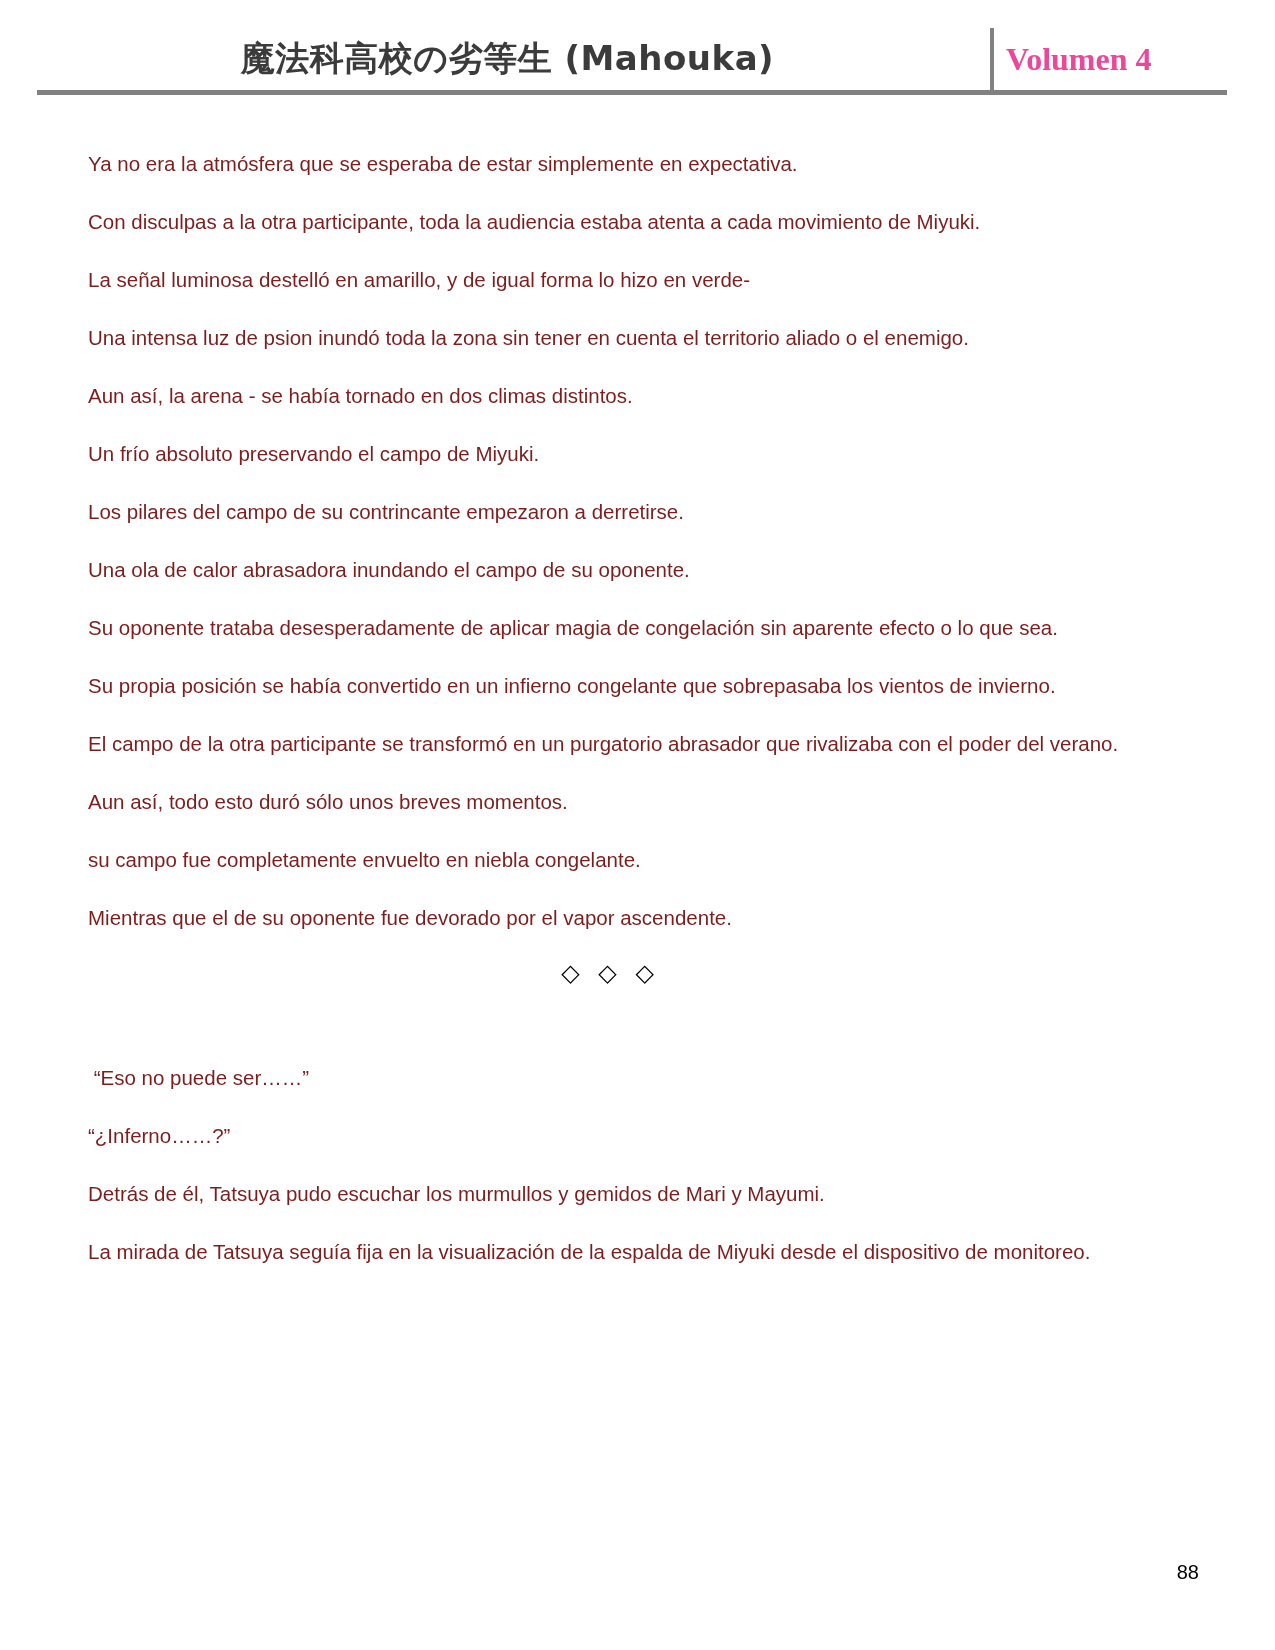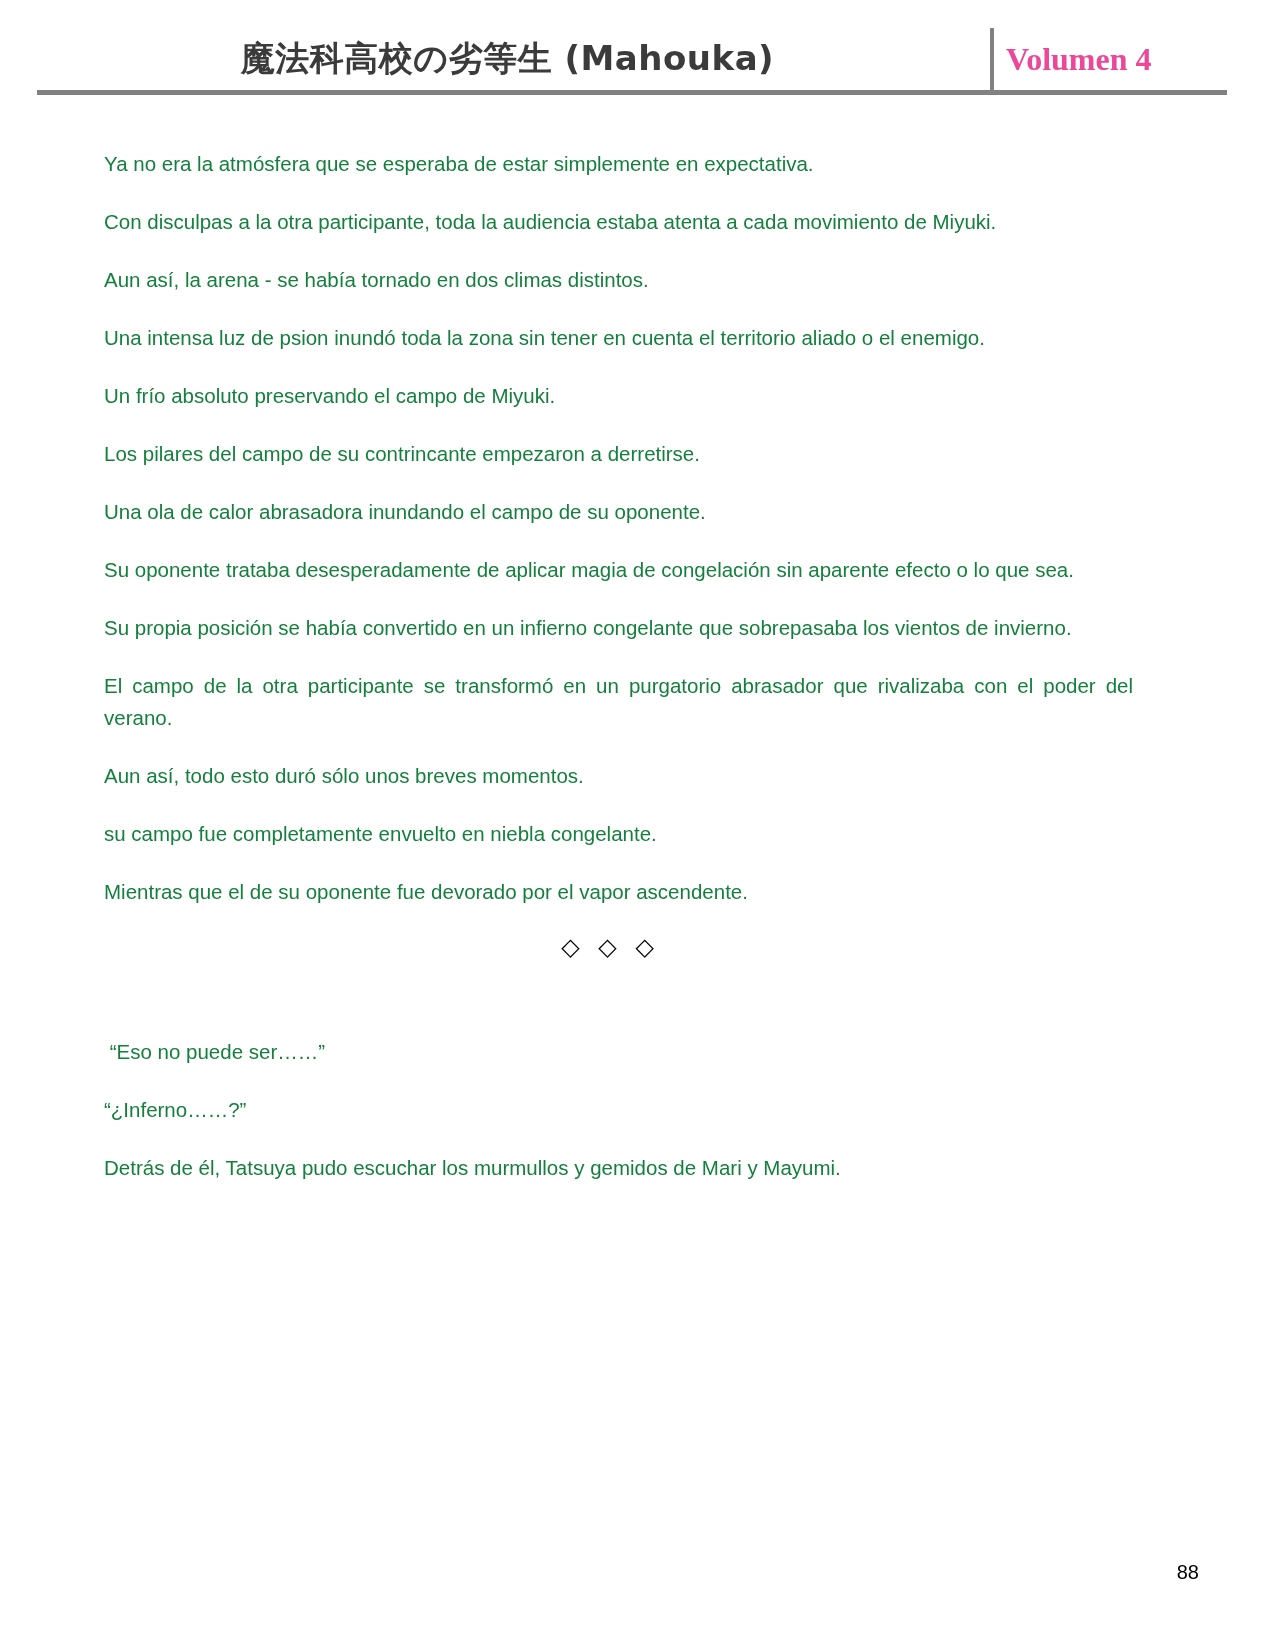--- a/index.html
+++ b/index.html
@@ -46,26 +46,26 @@
     font-weight: bold;
     font-size: 32px;
     color: #ec4899;
   }
 
   
   .content {
     margin: 53px 142px 0 88px; 
   }
   .para {
-    margin: 0 0 26px 16px;
+    margin: 0 0 26px 0;
     font-size: 20.5px;
     line-height: 32px;
     text-align: justify;
     white-space: pre-wrap;
-    color: #15803d;
+    color: #7f1d1d;
   }
   .scene-divider {
     margin: 24px 0 76px 0;
     text-align: center;
     font-size: 24px;
     line-height: 26px;
     letter-spacing: 6px;
     color: #000000;
   }
 
@@ -89,34 +89,36 @@
       <span class="header-title">魔法科高校の劣等生 (Mahouka)</span>
     </div>
     <div class="header-right">
       <span class="volume-label">Volumen 4</span>
     </div>
   </header>
 
   <main class="content">
     <p class="para">Ya no era la atmósfera que se esperaba de estar simplemente en expectativa.</p>
     <p class="para">Con disculpas a la otra participante, toda la audiencia estaba atenta a cada movimiento de Miyuki.</p>
+    <p class="para">La señal luminosa destelló en amarillo, y de igual forma lo hizo en verde-</p>
+    <p class="para">Una intensa luz de psion inundó toda la zona sin tener en cuenta el territorio aliado o el enemigo.</p>
     <p class="para">Aun así, la arena - se había tornado en dos climas distintos.</p>
-    <p class="para">Una intensa luz de psion inundó toda la zona sin tener en cuenta el territorio aliado o el enemigo.</p>
     <p class="para">Un frío absoluto preservando el campo de Miyuki.</p>
     <p class="para">Los pilares del campo de su contrincante empezaron a derretirse.</p>
     <p class="para">Una ola de calor abrasadora inundando el campo de su oponente.</p>
     <p class="para">Su oponente trataba desesperadamente de aplicar magia de congelación sin aparente efecto o lo que sea.</p>
     <p class="para">Su propia posición se había convertido en un infierno congelante que sobrepasaba los vientos de invierno.</p>
     <p class="para">El campo de la otra participante se transformó en un purgatorio abrasador que rivalizaba con el poder del verano.</p>
     <p class="para">Aun así, todo esto duró sólo unos breves momentos.</p>
     <p class="para">su campo fue completamente envuelto en niebla congelante.</p>
     <p class="para">Mientras que el de su oponente fue devorado por el vapor ascendente.</p>
 
     <div class="scene-divider">◇ ◇ ◇</div>
 
     <p class="para"> “Eso no puede ser……”</p>
     <p class="para">“¿Inferno……?”</p>
     <p class="para">Detrás de él, Tatsuya pudo escuchar los murmullos y gemidos de Mari y Mayumi.</p>
+    <p class="para">La mirada de Tatsuya seguía fija en la visualización de la espalda de Miyuki desde el dispositivo de monitoreo.</p>
   </main>
 
   <div class="page-number">88</div>
 
 </div>
 
 </body></html>

